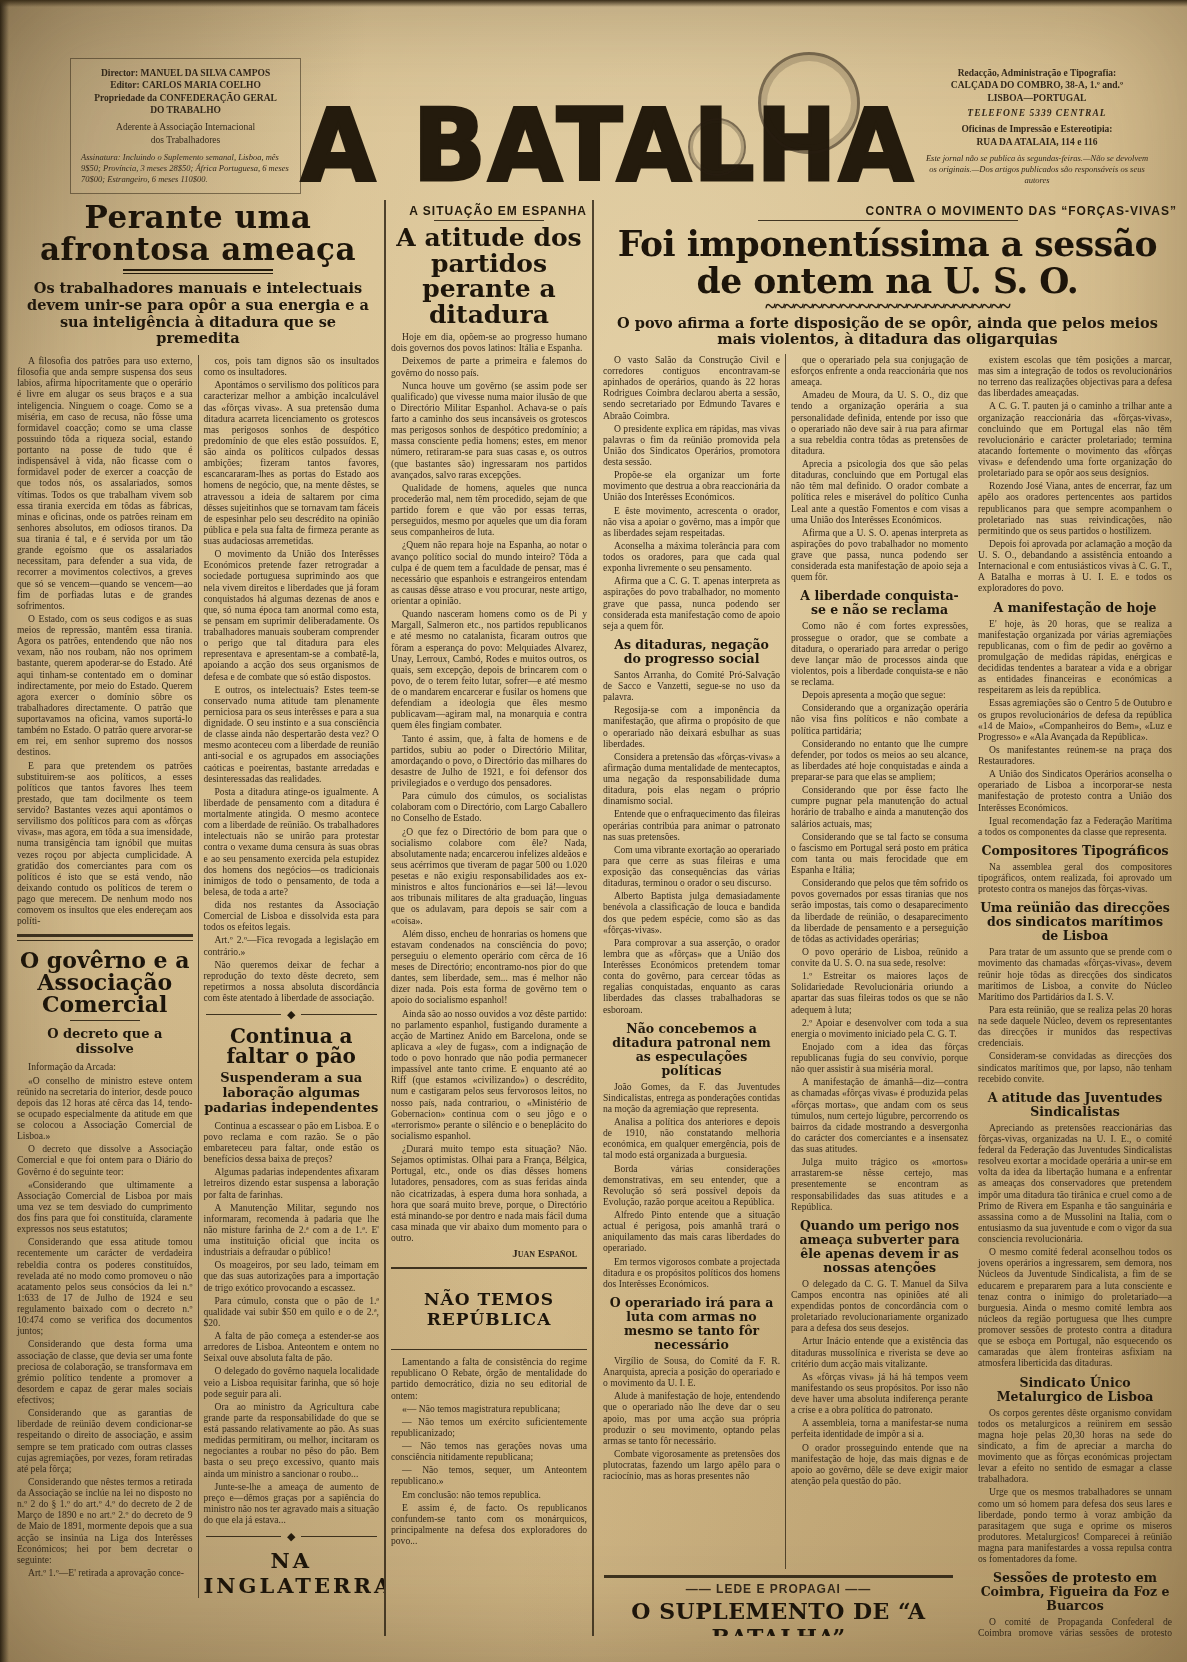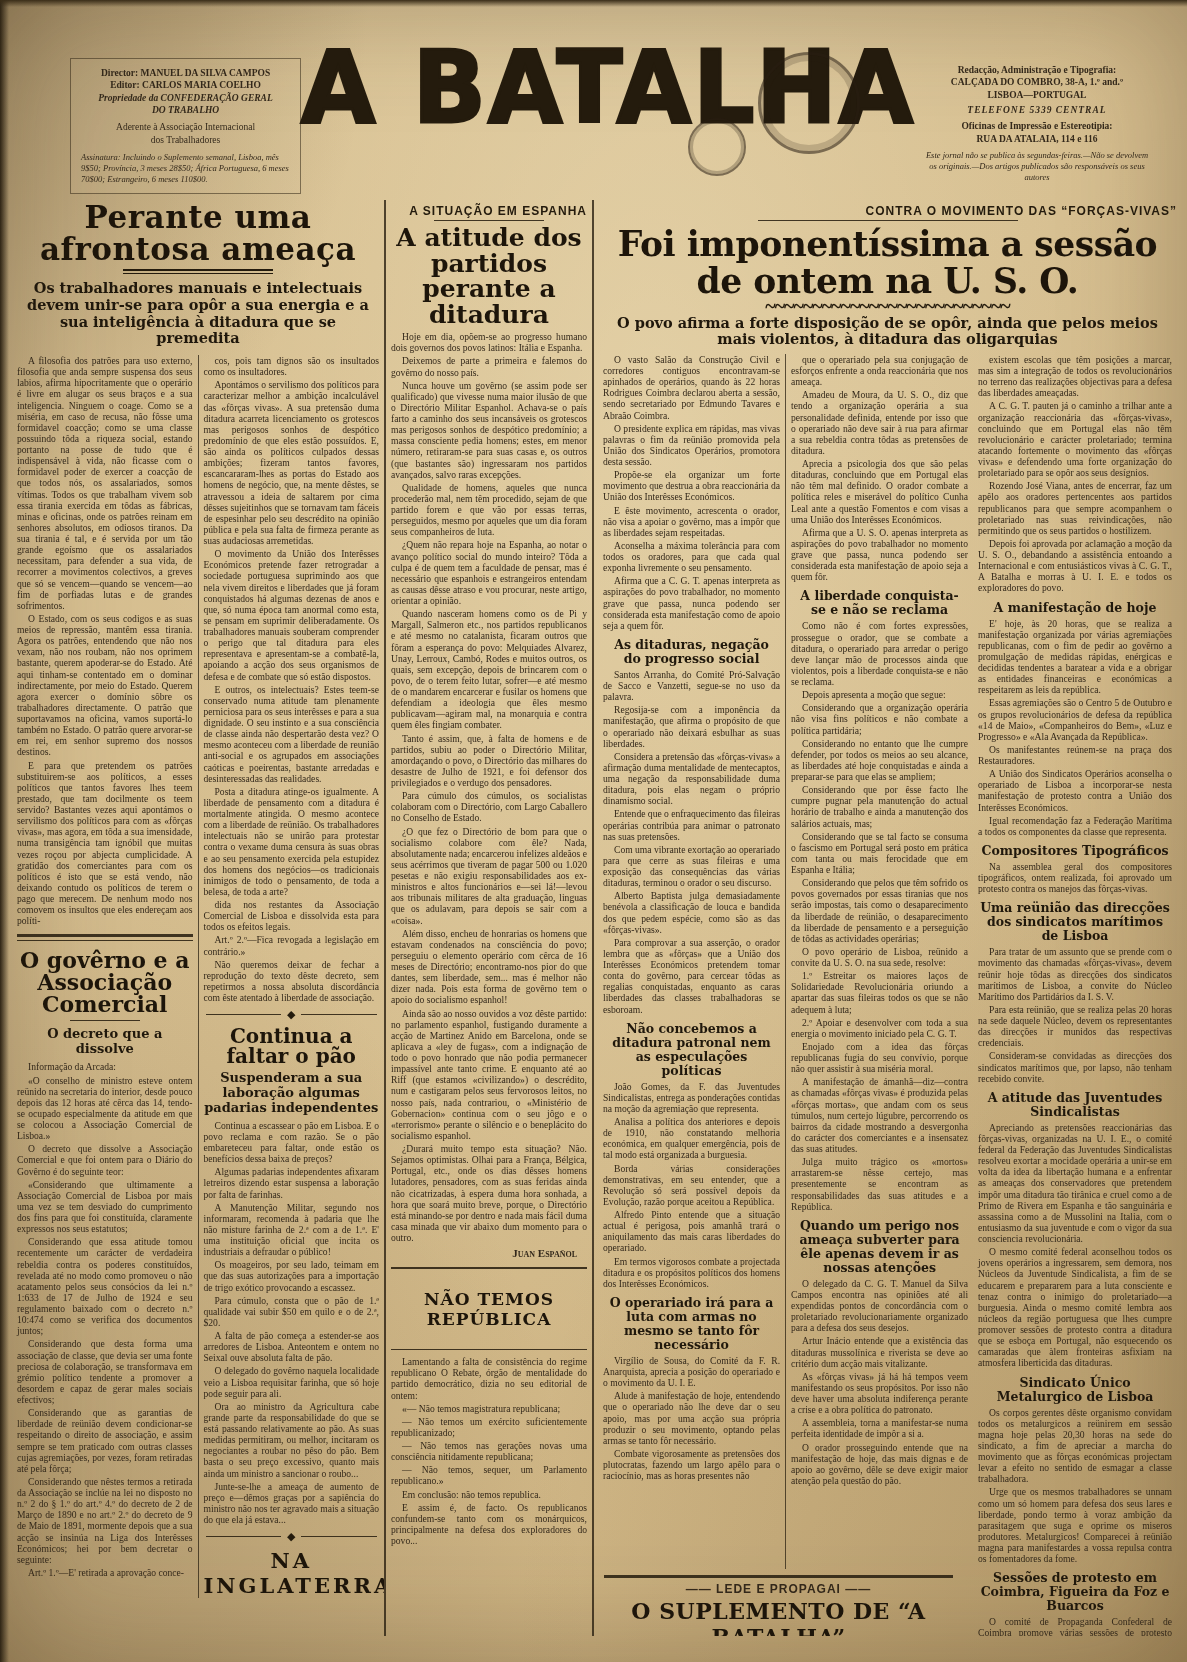--- a/index.html
+++ b/index.html
@@ -11,26 +11,26 @@
       radial-gradient(ellipse at 0% 0%, rgba(70,52,28,.35), transparent 22%),
       radial-gradient(ellipse at 100% 100%, rgba(110,85,45,.28), transparent 40%),
       radial-gradient(ellipse at 0% 100%, rgba(90,68,36,.30), transparent 35%),
       linear-gradient(135deg,#d9c294 0%, #d5bd8e 45%, #c9ae7c 100%);
     box-shadow:inset 0 0 120px rgba(60,40,15,.35);}
   .scan-edge-left{position:absolute;left:0;top:0;width:9px;height:100%;
     background:linear-gradient(90deg,#2e2414,rgba(46,36,20,0));}
   .scan-edge-top{position:absolute;left:0;top:0;width:100%;height:7px;
     background:linear-gradient(#3a2d18,rgba(58,45,24,0));}
   
-  .masthead{position:relative;display:flex;align-items:flex-start;padding:46px 28px 0 70px;}
+  .masthead{position:relative;display:flex;align-items:flex-end;padding:46px 28px 0 70px;}
   .mast-box{border:1px solid rgba(50,38,20,.55);padding:8px 10px;font-size:9.5px;line-height:1.3;
     text-align:center;background:rgba(255,244,210,.06);}
   .mast-left{width:280px;margin-top:12px;}
   .mast-left .b{font-weight:bold;}
-  .mast-left .it{font-style:italic;}
+  .mast-left .it{}
   .mast-left .fine{font-size:8.5px;font-style:italic;margin-top:6px;text-align:left;}
   .logo-wrap{flex:1;position:relative;text-align:center;margin-top:-6px;}
   .logo{font-family:"DejaVu Sans", sans-serif;font-weight:bold;font-size:96px;line-height:1.0;
     color:#241b0d;-webkit-text-stroke:3px #241b0d;letter-spacing:2px;transform:scaleY(1.04);
     white-space:nowrap;}
   .mast-right{width:300px;margin-top:10px;border:none;background:none;font-family:Liberation Serif, serif;}
   .mast-right .t1{font-weight:bold;}
   .mast-right .addr{font-weight:bold;}
   .mast-right .tel{font-style:italic;font-weight:bold;letter-spacing:1px;}
   .mast-right .fine{font-size:8.5px;font-style:italic;margin-top:5px;}
@@ -208,21 +208,21 @@
           <p>Ainda são ao nosso ouvidos a voz dêste partido: no parlamento espanhol, fustigando duramente a acção de Martinez Anido em Barcelona, onde se aplicava a «ley de fugas», com a indignação de todo o povo honrado que não podia permanecer impassível ante tanto crime. E enquanto até ao Riff (que estamos «civilizando») o descrédito, num e castigaram pelos seus fervorosos leitos, no nosso país, nada contrariou, o «Ministério de Gobernacion» continua com o seu jôgo e o «terrorismo» perante o silêncio e o beneplácito do socialismo espanhol.</p>
           <p>¿Durará muito tempo esta situação? Não. Sejamos optimistas. Olhai para a França, Bélgica, Portugal, etc., onde os dias dêsses homens lutadores, pensadores, com as suas feridas ainda não cicatrizadas, à espera duma hora sonhada, a hora que soará muito breve, porque, o Directório está minando-se por dentro e nada mais fácil duma casa minada que vir abaixo dum momento para o outro.</p>
         </div>
       <div class="signature">Juan Español</div>
       <div class="boxed-head">NÃO TEMOS REPÚBLICA</div>
       <div>
           <p>Lamentando a falta de consistência do regime republicano O Rebate, órgão de mentalidade do partido democrático, dizia no seu editorial de ontem:</p>
           <p>«— Não temos magistratura republicana;</p>
           <p>— Não temos um exército suficientemente republicanizado;</p>
           <p>— Não temos nas gerações novas uma consciência nitidamente republicana;</p>
-          <p>— Não temos, sequer, um Parlamento republicano.»</p>
+          <p>— Não temos, sequer, um Anteontem republicano.»</p>
           <p>Em conclusão: não temos republica.</p>
           <p>E assim é, de facto. Os republicanos confundem-se tanto com os monárquicos, principalmente na defesa dos exploradores do povo...</p>
         </div>
     </div>
 
     <div class="sec sec-right">
       <div>
         <div class="kicker">CONTRA O MOVIMENTO DAS “FORÇAS-VIVAS”</div>
         <div class="kicker-rule" style="width:260px;"></div>
         <div class="h-main h-uso">Foi imponentíssima a sessão de ontem na U. S. O.</div>

